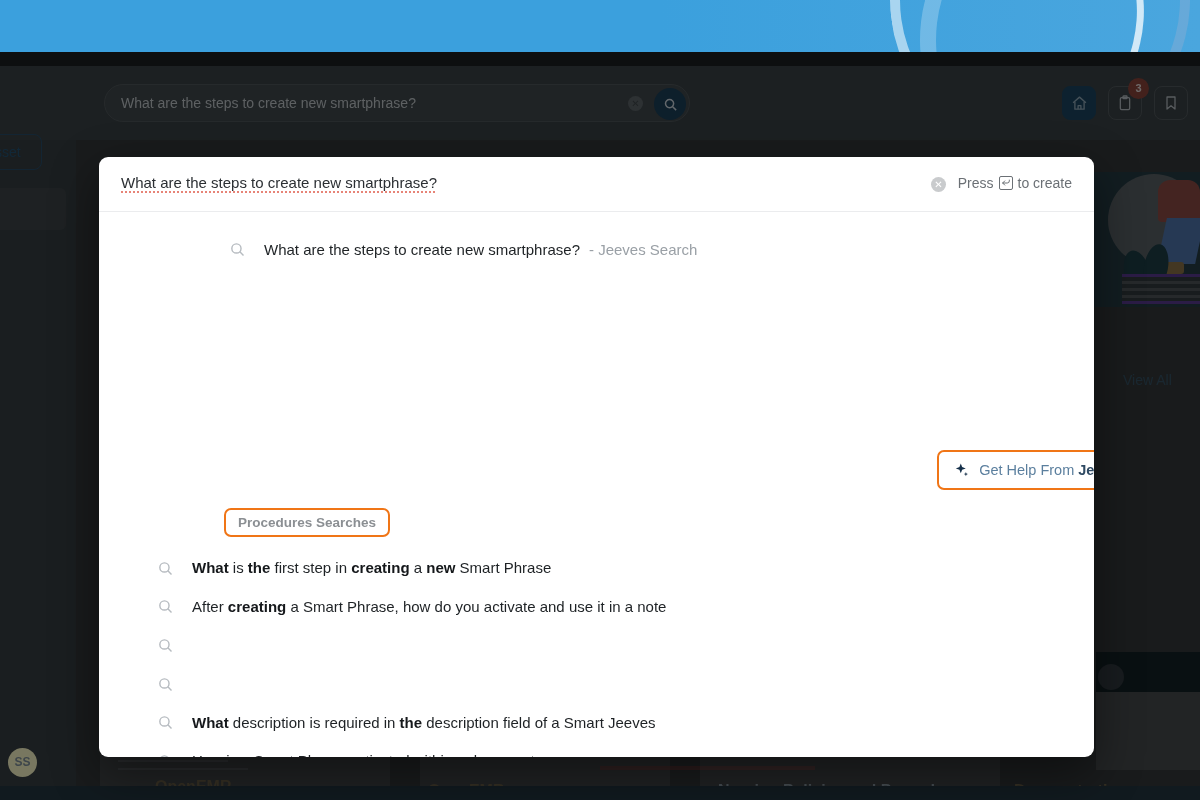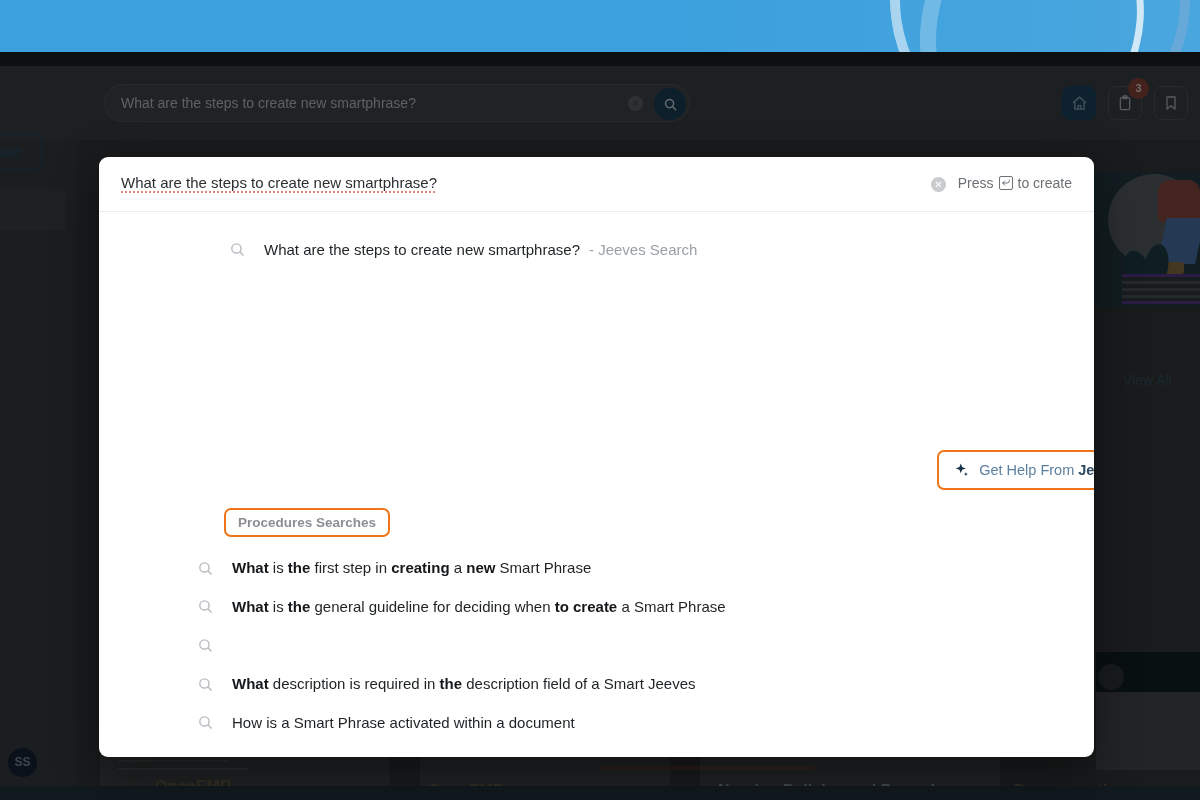--- a/index.html
+++ b/index.html
@@ -87,21 +87,21 @@
   
   .sidebar { position: absolute; left: 0; top: 140px; width: 76px; height: 660px; background: #303335; }
   .side-btn {
     position: absolute; left: -40px; top: -6px; width: 82px; height: 36px;
     border: 1px solid #1f4460; border-radius: 8px; color: #1b4a6b;
     font-size: 14px; line-height: 34px; padding-left: 34px;
   }
   .side-card { position: absolute; left: -20px; top: 48px; width: 86px; height: 42px; background: #383b3d; border-radius: 6px; }
   .avatar {
     position: absolute; left: 8px; top: 748px; width: 29px; height: 29px; border-radius: 50%;
-    background: #0f172a; color: #7e8b94; font-size: 12px; font-weight: bold;
+    background: #fef9c3; color: #7e8b94; font-size: 12px; font-weight: bold;
     line-height: 29px; text-align: center;
   }
 
   
   .rpanel { position: absolute; left: 1090px; top: 150px; width: 110px; height: 250px; }
   .illus { position: absolute; left: 0; top: 22px; width: 110px; height: 135px; background: #1d3239; overflow: hidden; }
   .illus .moon { position: absolute; left: 18px; top: 2px; width: 92px; height: 92px; border-radius: 50%; background: #565a5c; }
   .illus .leaf1 { position: absolute; left: 34px; top: 78px; width: 26px; height: 42px; border-radius: 50% 50% 50% 50%/60% 60% 40% 40%; background: #14333a; transform: rotate(-16deg); }
   .illus .leaf2 { position: absolute; left: 54px; top: 72px; width: 24px; height: 46px; border-radius: 50%; background: #14333a; transform: rotate(10deg); }
   .illus .person-top { position: absolute; left: 68px; top: 8px; width: 42px; height: 42px; border-radius: 12px 12px 4px 4px; background: #8c4238; }
@@ -172,21 +172,21 @@
   .jeeves-label b { color: #2f4a63; font-weight: bold; }
 
   .rec-chip {
     position: absolute; left: 125px; top: 296px;
     padding: 5px 12px; border: 2px solid #f07516; border-radius: 7px;
     font-size: 13.5px; font-weight: bold; color: #8b8f93; background: #fff;
   }
 
   .sug-list { position: absolute; left: 0; top: 337px; width: 100%; }
   .sug {
-    display: flex; align-items: center; height: 38.6px; padding-left: 98px;
+    display: flex; align-items: center; height: 38.6px; padding-left: 58px;
   }
   .sug .txt { margin-left: 18px; font-size: 15px; color: #1e2225; line-height: 1.2; }
   .sug .txt b { font-weight: bold; color: #15181b; }
   svg { display: block; }
 </style>
 </head>
 <body>
 
 <div id="app">
 
@@ -327,21 +327,29 @@
             </span>
             <span class="txt"><b>What</b><span> is </span><b>the</b><span> first step in </span><b>creating</b><span> a </span><b>new</b><span> Smart Phrase</span></span>
           </div>
           <div class="sug">
             <span class="sicon" style="margin-left: 0px;">
               <svg width="17" height="17" viewBox="0 0 24 24" fill="none" stroke="#b6bbc0" stroke-width="2">
                 <circle cx="10.5" cy="10.5" r="6.5"></circle>
                 <line x1="15.3" y1="15.3" x2="20.5" y2="20.5"></line>
               </svg>
             </span>
-            <span class="txt"><b>What</b><span> is </span><b>the</b><span> general guideline for deciding when </span><b>to create</b><span> a Smart Phrase</span></span>
+            <span class="txt"><span>After </span><b>creating</b><span> a Smart Phrase, how do you activate and use it in a note</span></span>
+          </div>
+          <div class="sug">
+            <span class="sicon" style="margin-left: 0px;">
+              <svg width="17" height="17" viewBox="0 0 24 24" fill="none" stroke="#b6bbc0" stroke-width="2">
+                <circle cx="10.5" cy="10.5" r="6.5"></circle>
+                <line x1="15.3" y1="15.3" x2="20.5" y2="20.5"></line>
+              </svg>
+            </span>
           </div>
           <div class="sug">
             <span class="sicon" style="margin-left: 0px;">
               <svg width="17" height="17" viewBox="0 0 24 24" fill="none" stroke="#b6bbc0" stroke-width="2">
                 <circle cx="10.5" cy="10.5" r="6.5"></circle>
                 <line x1="15.3" y1="15.3" x2="20.5" y2="20.5"></line>
               </svg>
             </span>
           </div>
           <div class="sug">

